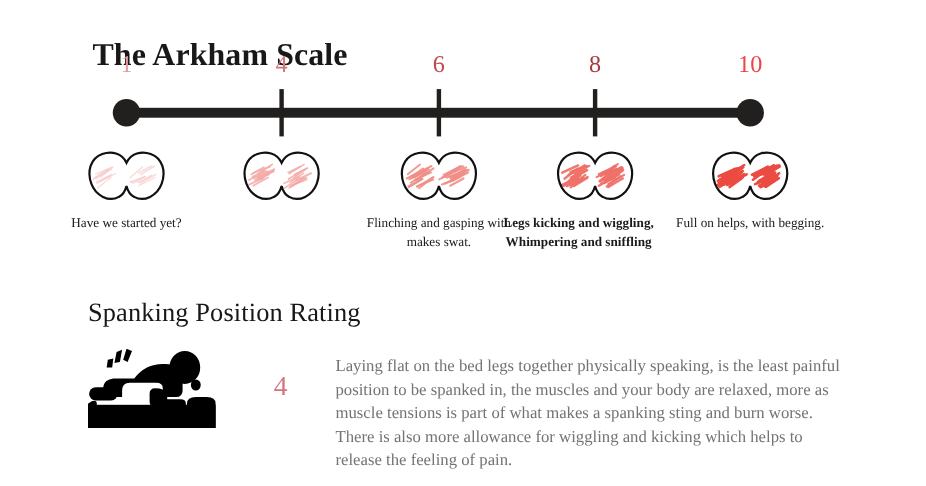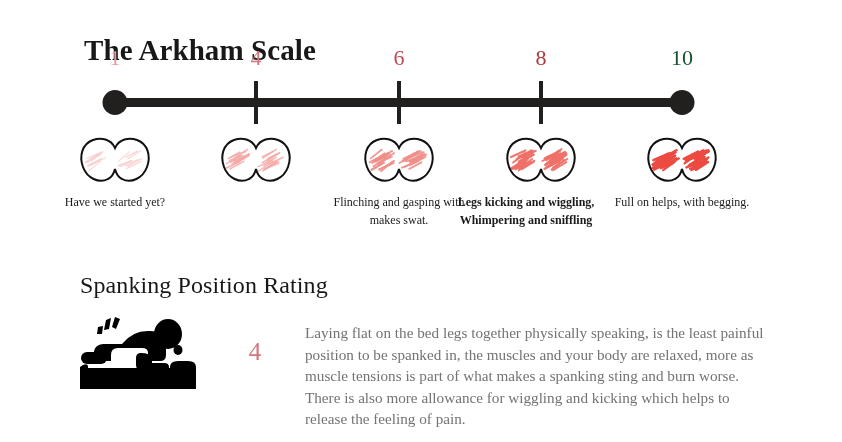--- a/index.html
+++ b/index.html
@@ -179,21 +179,21 @@
 
 <div id="arkham-section">
 
   <div id="arkham-title">The Arkham Scale</div>
 
   <div id="scale-numbers">
       <div class="scale-number" style="left: 115px; color: rgb(227, 155, 162);">1</div>
       <div class="scale-number" style="left: 256px; color: rgb(212, 117, 125);">4</div>
       <div class="scale-number" style="left: 399px; color: rgb(191, 75, 82);">6</div>
       <div class="scale-number" style="left: 541px; color: rgb(174, 55, 60);">8</div>
-      <div class="scale-number" style="left: 682px; color: #14532d;">10</div>
+      <div class="scale-number" style="left: 682px; color: #ef4444;">10</div>
     </div>
 
   <div id="scale-line-wrap">
     <div id="scale-bar"></div>
   <div class="scale-endpoint" style="left: 115px;"></div>
       <div class="scale-endpoint" style="left: 682px;"></div>
       <div class="scale-tick" style="left: 256px;"></div>
       <div class="scale-tick" style="left: 399px;"></div>
       <div class="scale-tick" style="left: 541px;"></div>
     </div>

